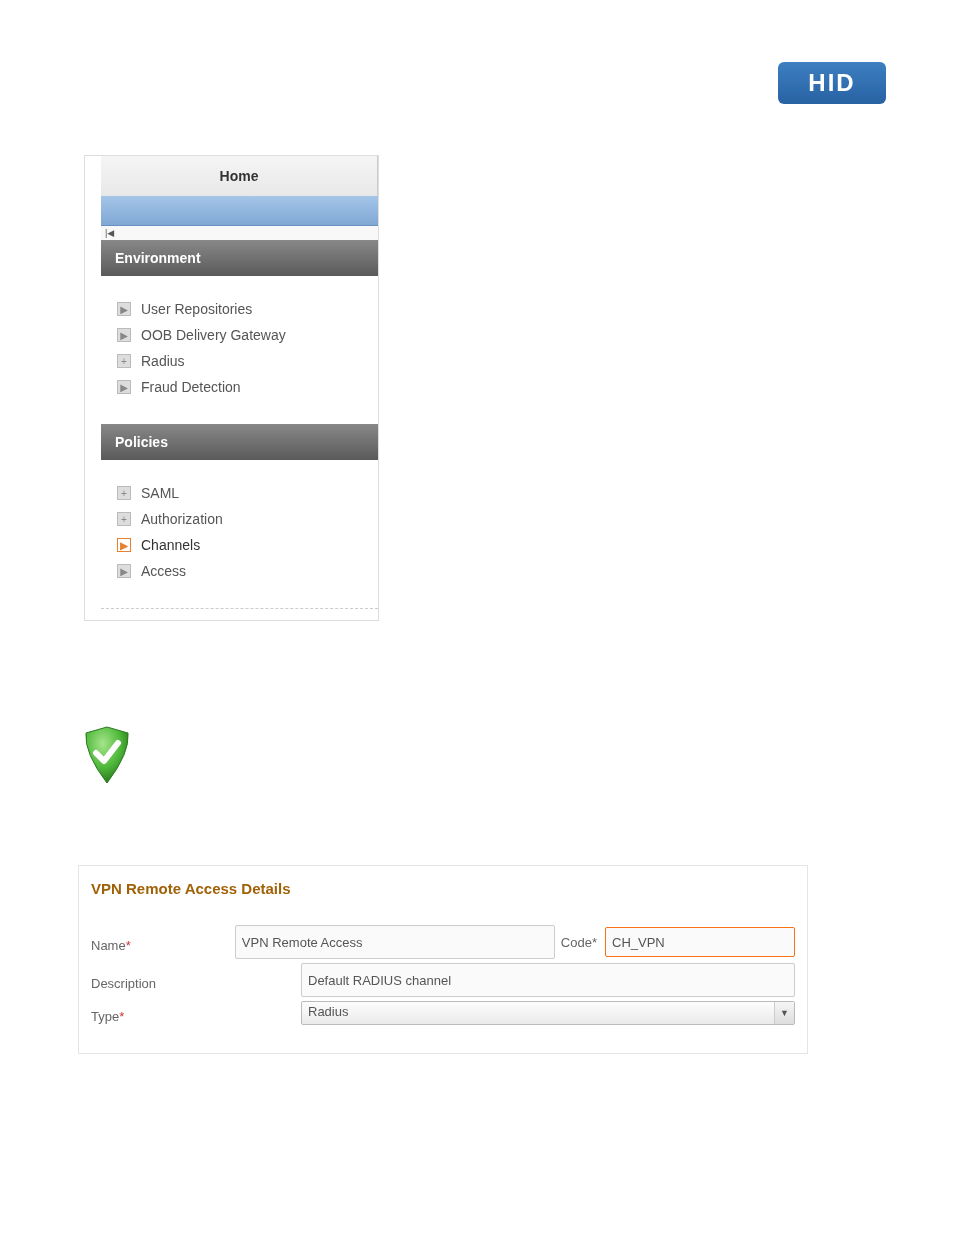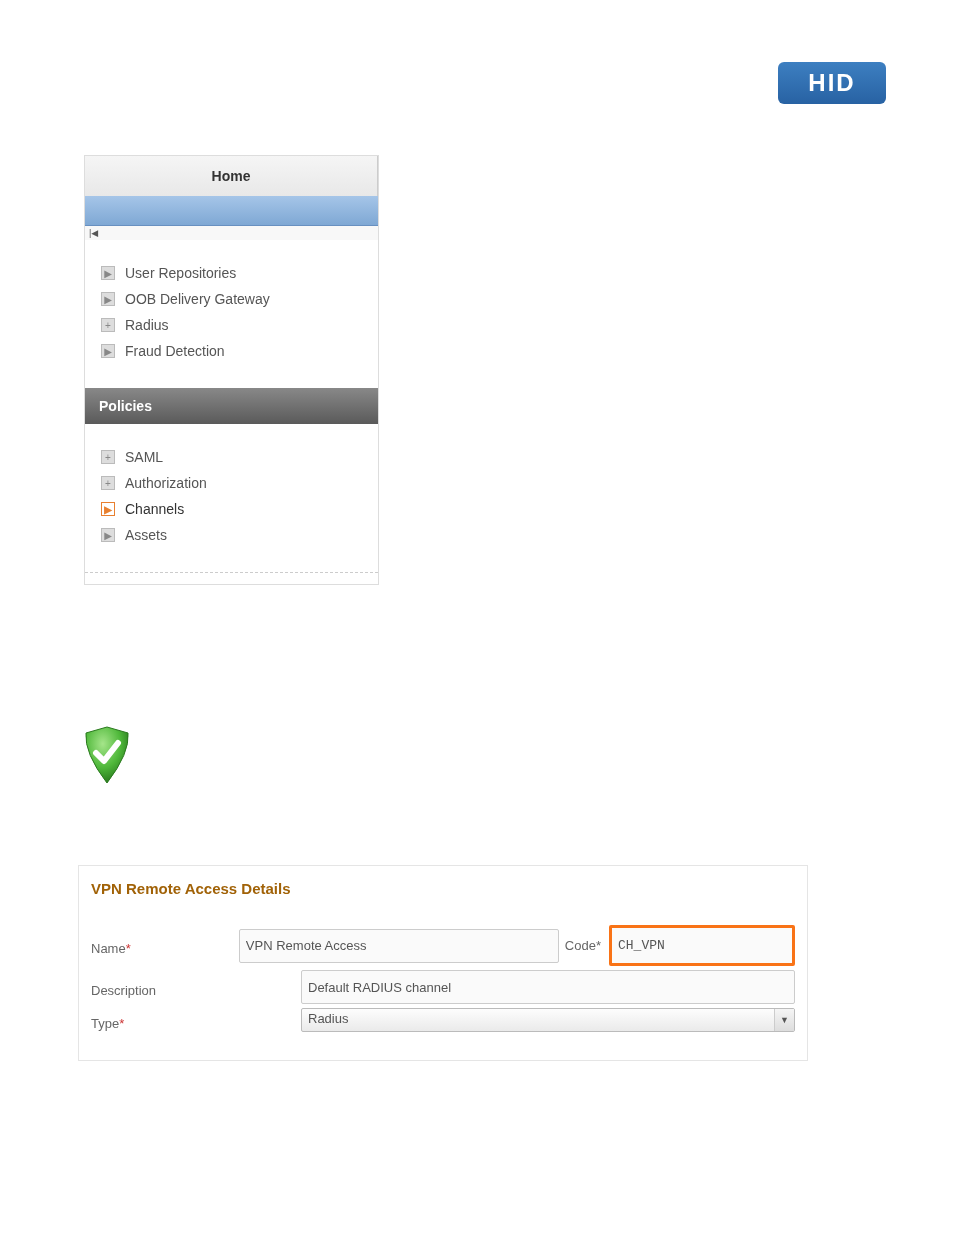--- a/index.html
+++ b/index.html
@@ -30,20 +30,21 @@
       height: 4px;
       border-radius: 50%;
     }
     
     .panel-screenshot {
       position: absolute;
       top: 155px;
       left: 84px;
       width: 295px;
       border: 1px solid #ddd;
+      padding-left: 16px;
     }
     
     .tabs-row {
       display: flex;
       height: 40px;
     }
     .tab {
       flex: 1;
       display: flex;
       align-items: center;
@@ -172,28 +173,27 @@
     .form-input.short { flex: 0 0 320px; }
     .code-label {
       width: 50px;
       text-align: center;
       font-size: 13px;
       color: #666;
       margin: 0 8px 0 6px;
     }
     .code-input {
       flex: 0 0 95px;
-      height: 41px;
+      height: 30px;
       padding: 2px 6px;
       font-size: 13px;
       color: #555;
       background: #fafafa;
-      border: 3px solid #f97316;
+      border: 1px solid #f97316;
       border-radius: 2px;
-      font-family: Liberation Mono, monospace;
     }
     .form-select-wrap {
       flex: 1;
       position: relative;
     }
     .form-select {
       width: 100%;
       height: 24px;
       padding: 2px 6px;
       font-size: 13px;
@@ -223,20 +223,21 @@
 
 <div class="logo-hid">HID</div>
 
 <div class="panel-screenshot">
   <div class="tabs-row">
     <div class="tab home">Home</div>
   </div>
   <div class="sub-bar"></div>
   <div class="collapse-marker">|◀</div>
 
+  <div class="section-header">Environment</div>
   <div class="section-body">
     <div class="nav-item">
       <span class="nav-icon icon-arrow-gray">▶</span>
       <span>User Repositories</span>
     </div>
     <div class="nav-item">
       <span class="nav-icon icon-arrow-gray">▶</span>
       <span>OOB Delivery Gateway</span>
     </div>
     <div class="nav-item">
@@ -258,21 +259,21 @@
     <div class="nav-item">
       <span class="nav-icon icon-plus-gray">+</span>
       <span>Authorization</span>
     </div>
     <div class="nav-item active">
       <span class="nav-icon icon-arrow-orange">▶</span>
       <span>Channels</span>
     </div>
     <div class="nav-item">
       <span class="nav-icon icon-arrow-gray">▶</span>
-      <span>Assets</span>
+      <span>Access</span>
     </div>
   </div>
   <div class="torn-bottom"></div>
 </div>
 
 <div class="shield-check">
   <svg width="58" height="62" viewBox="0 0 58 62">
     <defs>
       <radialGradient id="sg" cx="40%" cy="30%" r="70%">
         <stop offset="0%" stop-color="#a5e58a"></stop>

